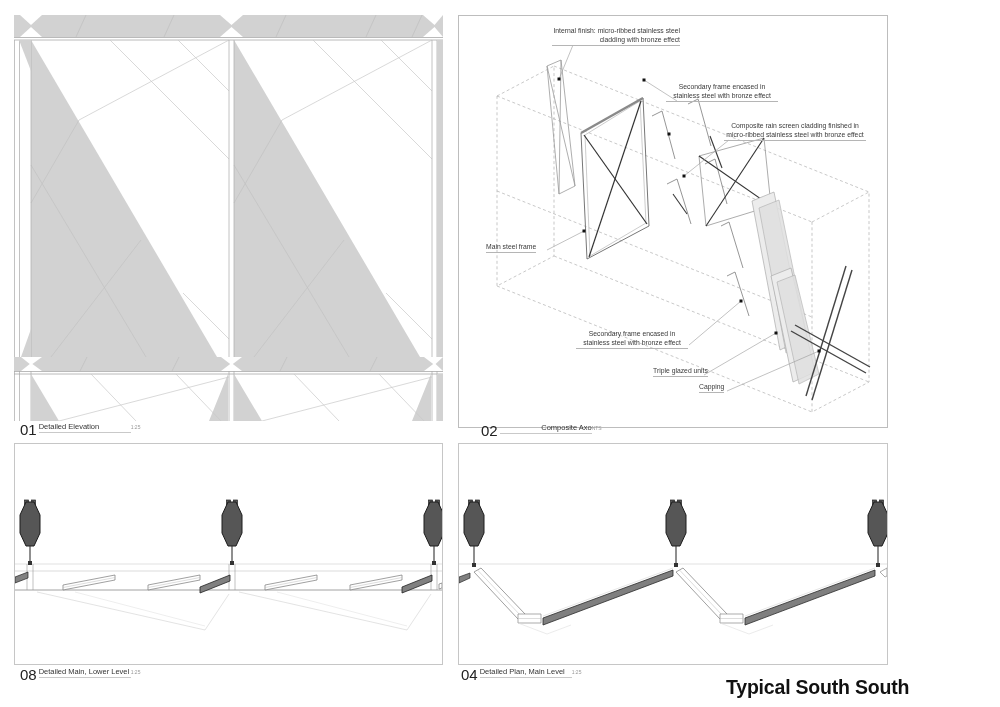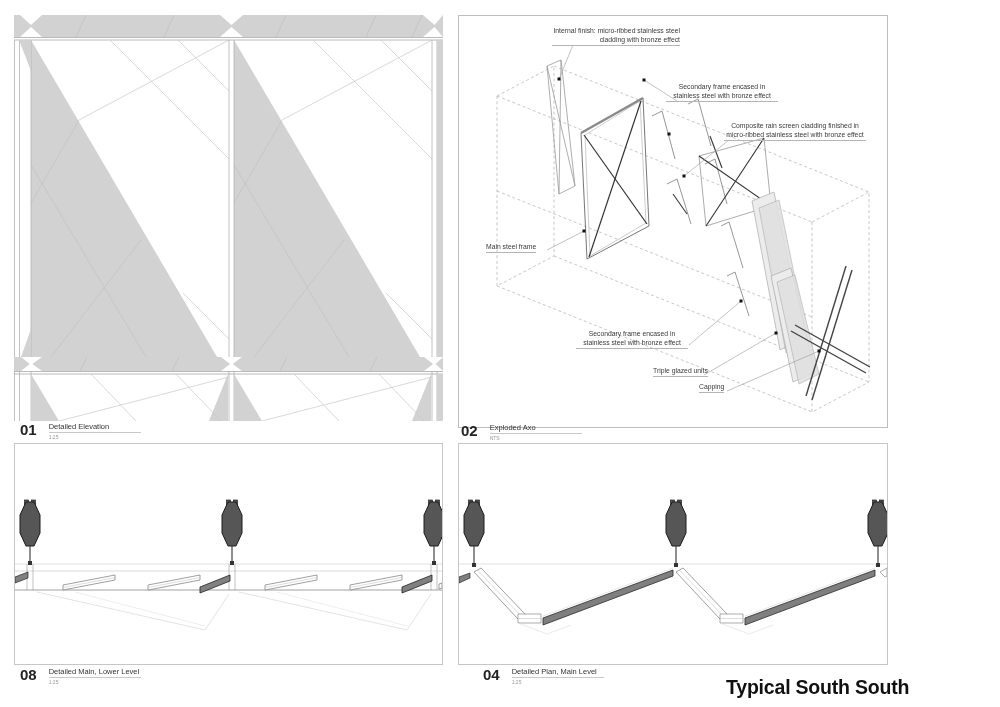--- a/index.html
+++ b/index.html
@@ -3,22 +3,22 @@
 <meta charset="utf-8">
 <style>
   html,body{margin:0;padding:0;background:#ffffff;}
   body{width:1000px;height:707px;position:relative;overflow:hidden;
        font-family:"Liberation Sans", sans-serif;color:#1a1a1a;}
   .panel{position:absolute;}
   .bordered{border:1px solid #bdbdbd;box-sizing:border-box;background:#fff;}
   svg{display:block;}
   
   .caption{position:absolute;display:flex;align-items:flex-start;}
-  .cap-num{font-size:15px;font-weight:700;color:#222;line-height:14px;letter-spacing:0;}
-  .cap-col{margin-left:12px;display:flex;flex-direction:column;}
+  .cap-num{font-size:15px;font-weight:400;color:#222;line-height:14px;letter-spacing:0;}
+  .cap-col{margin-left:2px;display:flex;flex-direction:row;}
   .cap-label{font-size:7.5px;color:#333;line-height:8px;border-bottom:1px solid #c9c9c9;
              min-width:92px;padding-bottom:1px;}
   .cap-scale{font-size:5px;color:#999;line-height:6px;margin-top:1px;}
   
   .anno{position:absolute;font-size:6.8px;line-height:1.3;color:#3a3a3a;}
   .anno .t{display:inline-block;border-bottom:0.5px solid #b5b5b5;padding-bottom:0.5px;}
   .a-right{text-align:right;}
   .a-center{text-align:center;}
   
   .sheet-title{position:absolute;left:726px;top:676px;font-size:19.5px;font-weight:700;
@@ -354,37 +354,37 @@
 </div>
 
 <div class="caption" style="left:20px;top:423px;">
   <span class="cap-num">01</span>
   <span class="cap-col">
     <span class="cap-label">Detailed Elevation</span>
     <span class="cap-scale">1:25</span>
   </span>
 </div>
 
-<div class="caption" style="left:461px;top:424px;">
+<div class="caption" style="left:481px;top:424px;text-align:right;">
   <span class="cap-num">02</span>
   <span class="cap-col">
-    <span class="cap-label">Exploded Axo</span>
+    <span class="cap-label">Composite Axo</span>
     <span class="cap-scale">NTS</span>
   </span>
 </div>
 
 <div class="caption" style="left:20px;top:668px;">
   <span class="cap-num">08</span>
   <span class="cap-col">
     <span class="cap-label">Detailed Main, Lower Level</span>
     <span class="cap-scale">1:25</span>
   </span>
 </div>
 
-<div class="caption" style="left:483px;top:668px;">
+<div class="caption" style="left:461px;top:668px;">
   <span class="cap-num">04</span>
   <span class="cap-col">
     <span class="cap-label">Detailed Plan, Main Level</span>
     <span class="cap-scale">1:25</span>
   </span>
 </div>
 
 <div class="sheet-title">Typical South South</div>
 
 </body></html>

